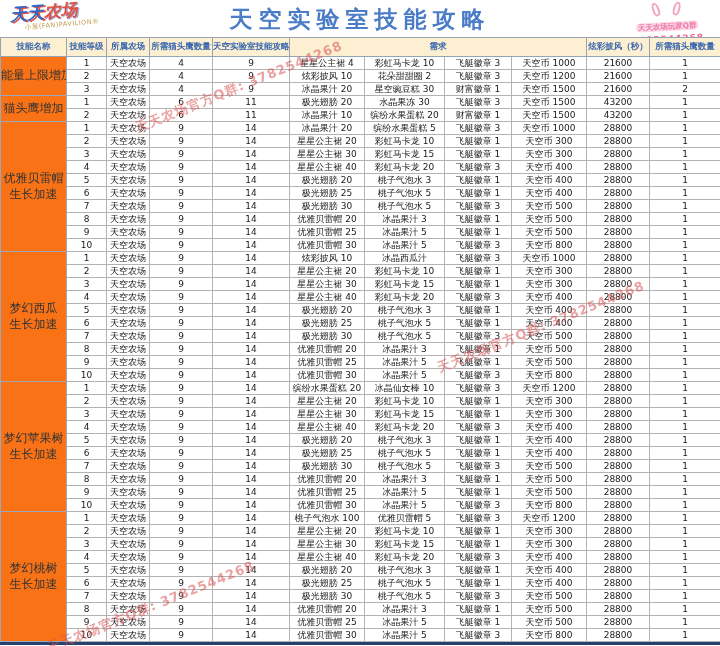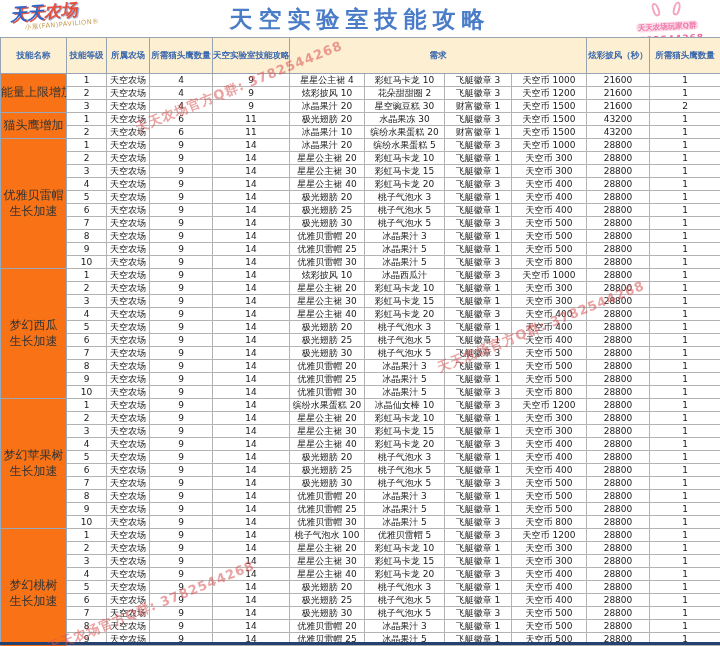--- a/index.html
+++ b/index.html
@@ -32,21 +32,21 @@
   .ear-right { transform:rotate(18deg); }
   .badge-line1 { font-size:7.5px; font-weight:bold; background:#fbd9e7; border-radius:4px; padding:0 2px; display:inline-block; }
   .badge-line2 { font-size:9px; font-weight:bold; color:#f2679c; letter-spacing:1px; }
   
   table.skills {
     position:absolute; top:37px; left:0; width:720px;
     border-collapse:collapse; table-layout:fixed;
   }
   .skills th {
     background:#fcefd2; color:#3a67ad; font-size:8.5px; font-weight:bold;
-    height:36px; border:1px solid #98a3b2; white-space:nowrap; overflow:hidden;
+    height:19px; border:1px solid #98a3b2; white-space:nowrap; overflow:hidden;
     padding:0; text-align:center;
   }
   .skills td {
     height:12px; line-height:12px; font-size:9px; color:#1a1a1a;
     border:1px solid #b3b3b3; text-align:center; padding:0;
     white-space:nowrap; overflow:hidden; background:#fff;
   }
   .skills td.skill-name-cell {
     background:#f97316; color:#333; font-size:12px; line-height:1.3;
     border:1px solid #9aa8bc;

